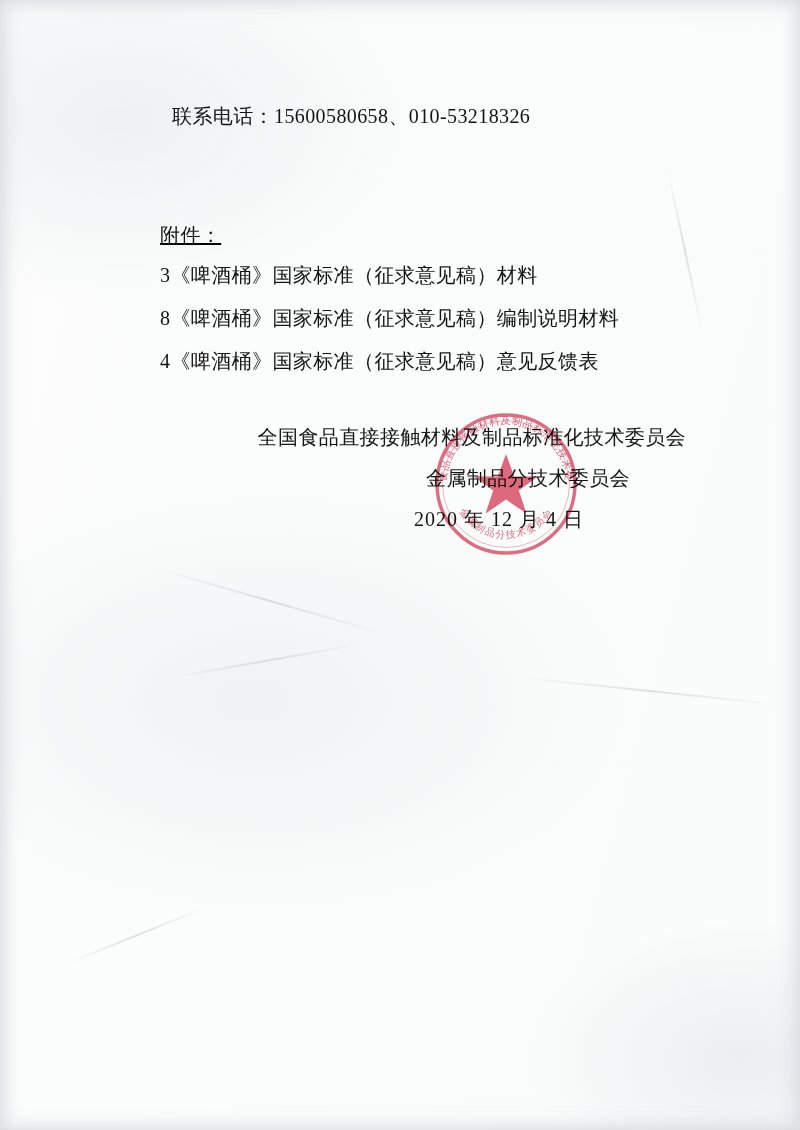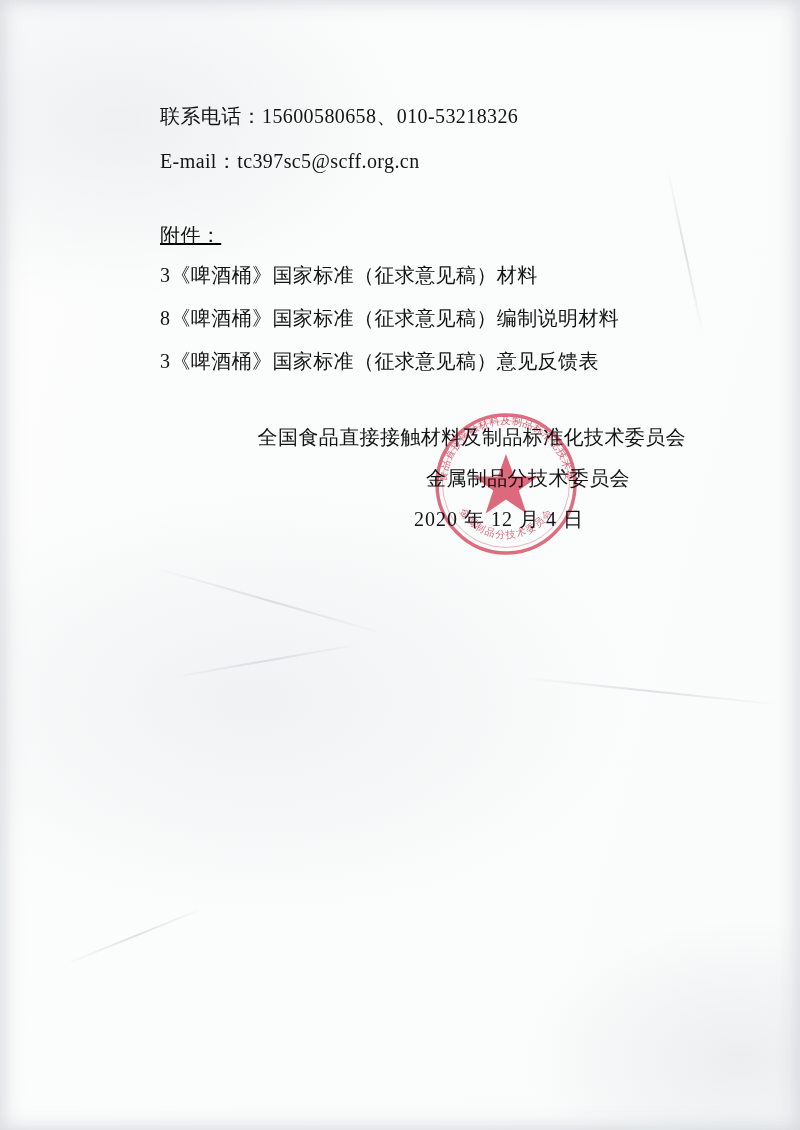--- a/index.html
+++ b/index.html
@@ -57,21 +57,21 @@
     width: 800px;
   }
 
   .line {
     color: #141414;
     font-size: 20px;
     letter-spacing: 0.4px;
     white-space: nowrap;
   }
 
-  .contact-block { position: absolute; left: 160px; top: 103px; }
+  .contact-block { position: absolute; left: 172px; top: 103px; text-align: center; }
   .contact-block .line { margin-bottom: 18px; }
 
   .attachments-label { position: absolute; left: 160px; top: 222px; text-decoration: underline; }
   .attachments-list  { position: absolute; left: 160px; top: 262px; }
   .attachments-list .line { margin-bottom: 16px; }
 
   .signature-block {
     position: absolute;
     left: 160px;
     top: 424px;
@@ -104,31 +104,30 @@
   <div class="crease crease-1"></div>
   <div class="crease crease-2"></div>
   <div class="crease crease-3"></div>
   <div class="crease crease-4"></div>
   <div class="crease crease-5"></div>
 
   <div class="content">
 
     <div class="contact-block">
       <div class="line">联系电话：15600580658、010-53218326</div>
-      <div class="line">E-mail：tc397sc5@scff.org.cn</div>
     </div>
 
     <div class="attachments-label">
       <div class="line">附件：</div>
     </div>
 
     <div class="attachments-list">
       <div class="line">3《啤酒桶》国家标准（征求意见稿）材料</div>
       <div class="line">8《啤酒桶》国家标准（征求意见稿）编制说明材料</div>
-      <div class="line">3《啤酒桶》国家标准（征求意见稿）意见反馈表</div>
+      <div class="line">4《啤酒桶》国家标准（征求意见稿）意见反馈表</div>
     </div>
 
     <div class="signature-block">
       <div class="line sig-1">全国食品直接接触材料及制品标准化技术委员会</div>
       <div class="line sig-2">金属制品分技术委员会</div>
       <div class="line sig-3">2020 年 12 月 4 日</div>
     </div>
 
   </div>
 

